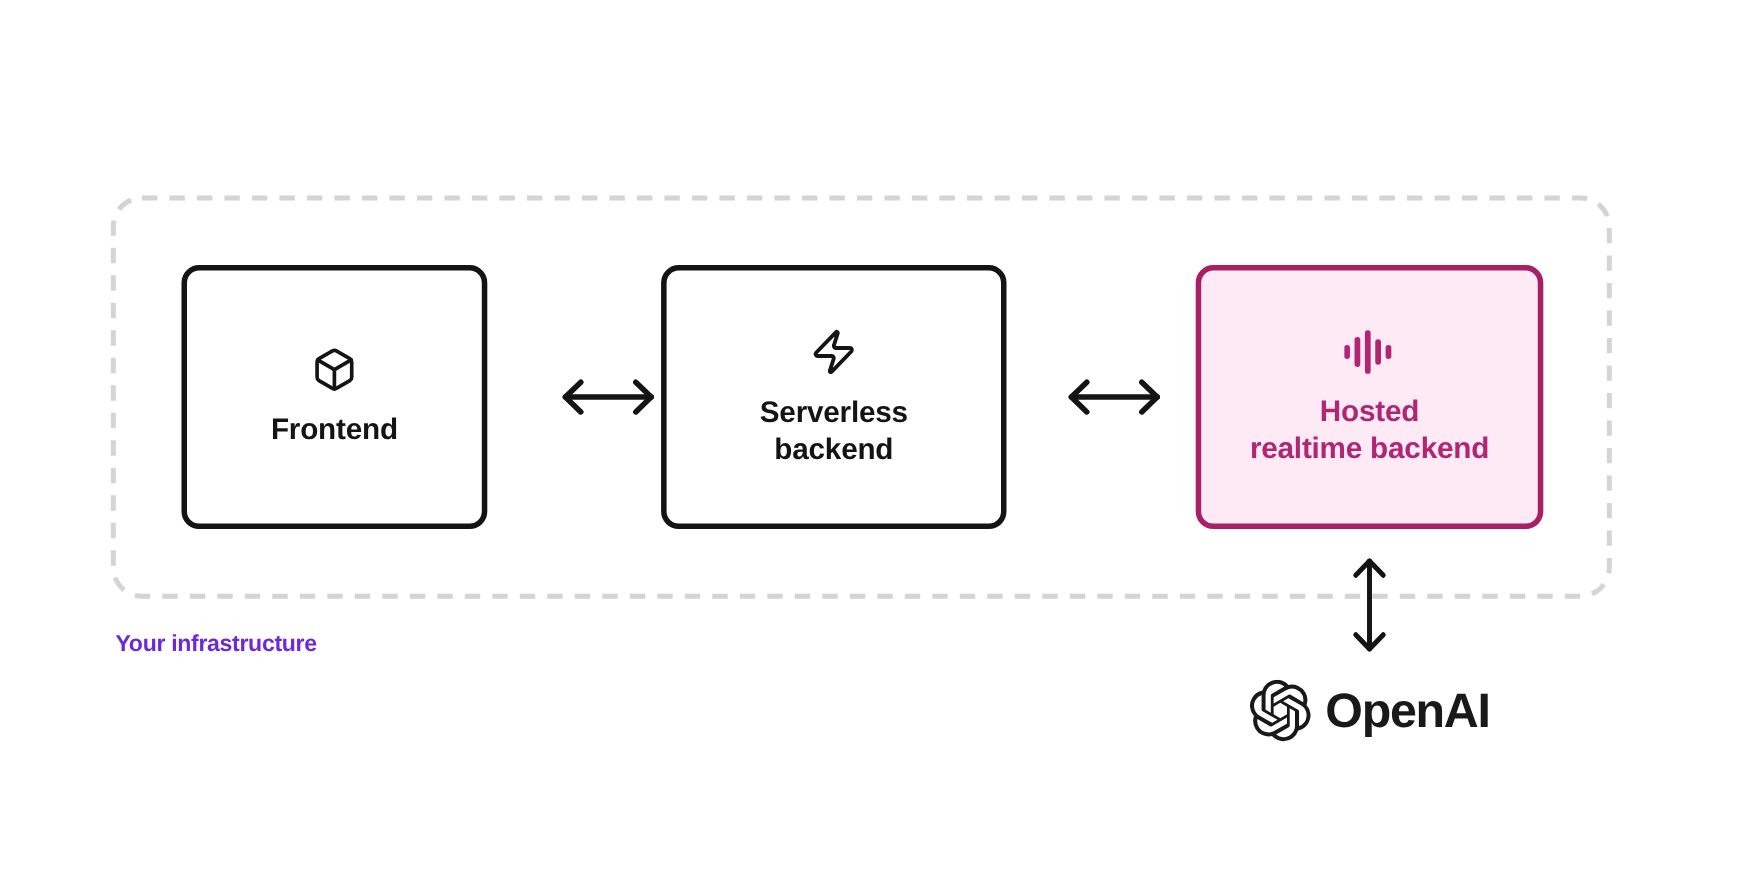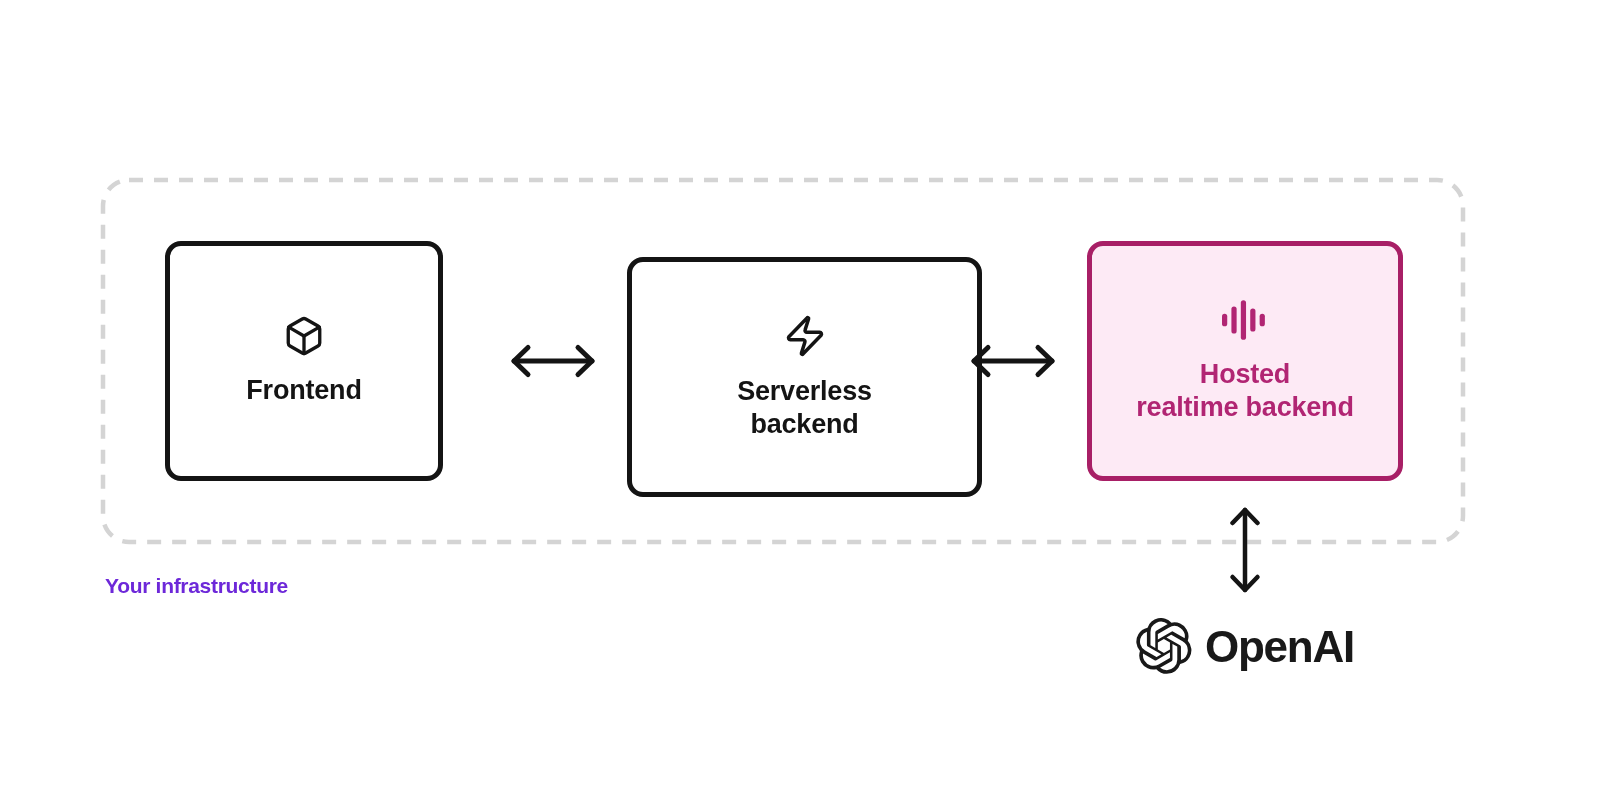--- a/index.html
+++ b/index.html
@@ -42,21 +42,21 @@
     border: 5px solid #141414;
     border-radius: 16px;
     background: #ffffff;
     display: flex;
     flex-direction: column;
     align-items: center;
     justify-content: center;
     gap: 17px;
   }
   .node-frontend  { left: 165px;  width: 278px; }
-  .node-backend   { left: 627px;  width: 355px; margin-top: 16px; }
+  .node-backend   { left: 601px;  width: 314px; }
   .node-realtime  {
     left: 1087px; width: 316px;
     border-color: #a81f66;
     background: #fdeaf5;
   }
 
   .node-label {
     font-size: 27px;
     line-height: 33px;
     font-weight: 700;

